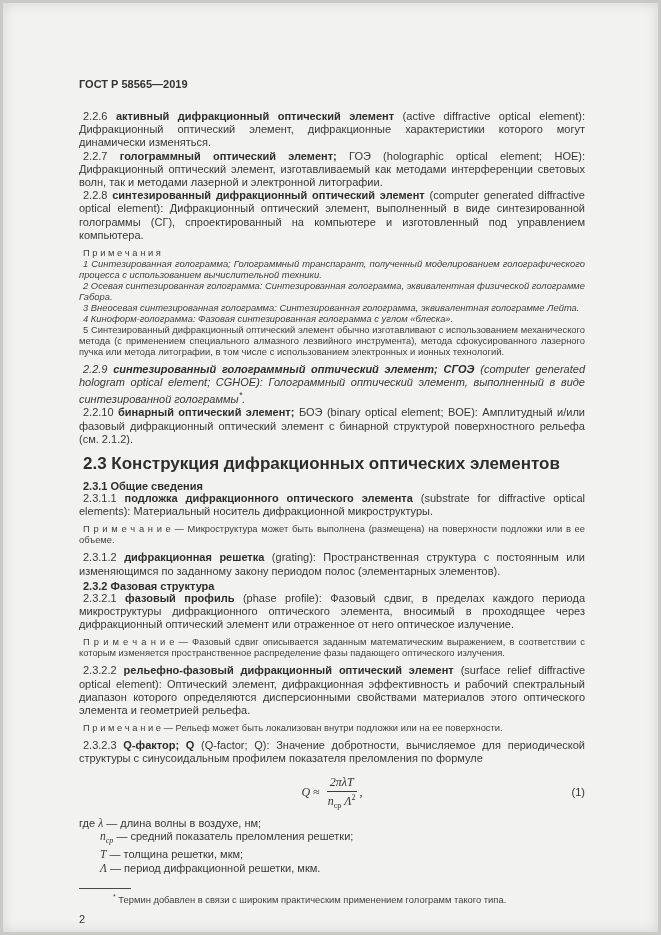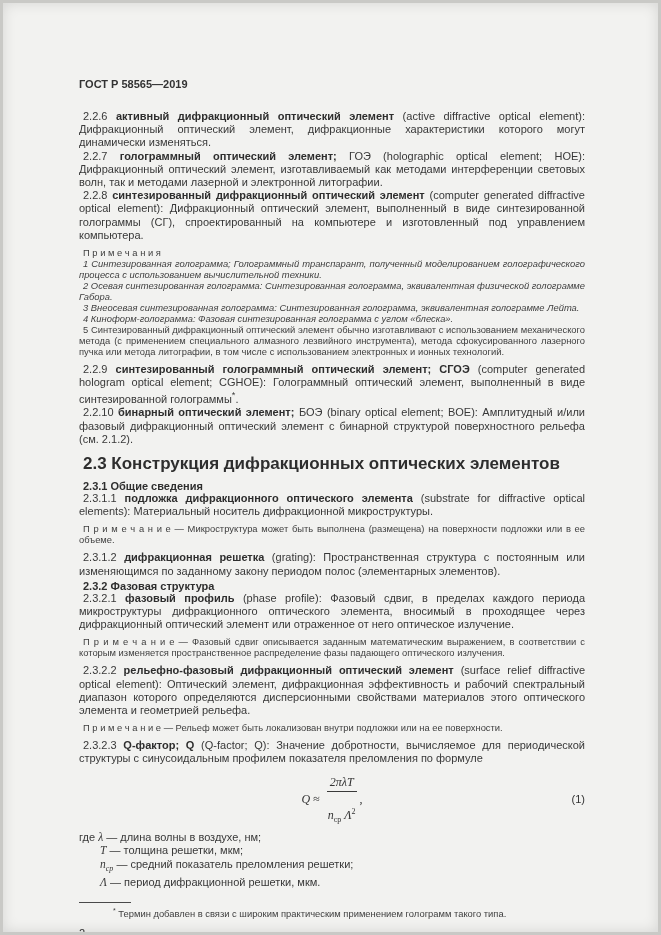--- a/index.html
+++ b/index.html
@@ -22,21 +22,21 @@
   .doc-header {
     font-size: 11px; font-weight: bold;
     margin: 0 0 20px 0; color: #333;
   }
   .para {
     font-size: 11px; line-height: 13.2px;
     text-align: justify; margin: 0;
     text-indent: 4px;
   }
   .para b { color: #2e2e2e; }
-  .italic { }
+  .italic { font-style: italic; }
   .note-block {
     font-size: 9.4px; line-height: 11px;
     text-align: justify;
     margin: 5px 0 6px 0;
     color: #404040;
   }
   .note-block p { margin: 0; text-indent: 4px; }
   .note-title { margin-bottom: 1px; }
   .note-item-italic { font-style: italic; }
   .heading {
@@ -50,21 +50,21 @@
     text-indent: 4px;
   }
   .formula-row {
     position: relative;
     display: flex; justify-content: center; align-items: center;
     margin: 9px 0 7px 0;
     font-family: "Liberation Serif", serif;
     font-size: 12px; color: #333;
   }
   .math { font-style: italic; }
-  .frac { display: inline-flex; flex-direction: column; align-items: center; margin: 0 1px 0 5px; gap: 14px; }
+  .frac { display: inline-flex; flex-direction: column; align-items: center; margin: 0 1px 0 5px; }
   .frac .num { padding: 0 3px 1px 3px; border-bottom: 1px solid #3a3a3a; }
   .frac .den { padding: 1px 3px 0 3px; }
   .frac sub { font-size: 8px; }
   .frac sup { font-size: 8px; }
   .den-lambda { margin-left: 3px; }
   .eq-number {
     position: absolute; right: 0; top: 50%;
     transform: translateY(-50%);
     font-family: "Liberation Sans", sans-serif;
     font-size: 11px; font-style: normal;
@@ -155,22 +155,22 @@
       <span class="frac">
         <span class="num math">2πλT</span>
         <span class="den"><i>n</i><sub>ср</sub><i class="den-lambda">Λ</i><sup>2</sup></span>
       </span>
       <span>,</span>
       <span class="eq-number">(1)</span>
     </div>
 
     <div class="where-list">
       <p class="where-line"><span>где</span> <span class="math-sym">λ</span> <span>— длина волны в воздухе, нм;</span></p>
+      <p class="where-line indented"><span class="math-sym"><i>n</i><sub>ср</sub></span> <span>— средний показатель преломления решетки;</span></p>
       <p class="where-line indented"><span class="math-sym">T</span> <span>— толщина решетки, мкм;</span></p>
-      <p class="where-line indented"><span class="math-sym"><i>n</i><sub>ср</sub></span> <span>— средний показатель преломления решетки;</span></p>
       <p class="where-line indented"><span class="math-sym">Λ</span> <span>— период дифракционной решетки, мкм.</span></p>
     </div>
 
     <div class="footnote-rule"></div>
     <p class="footnote-text"><sup>*</sup> <span>Термин добавлен в связи с широким практическим применением голограмм такого типа.</span></p>
 
     <p class="page-number">2</p>
 
   </div>
 </div>

